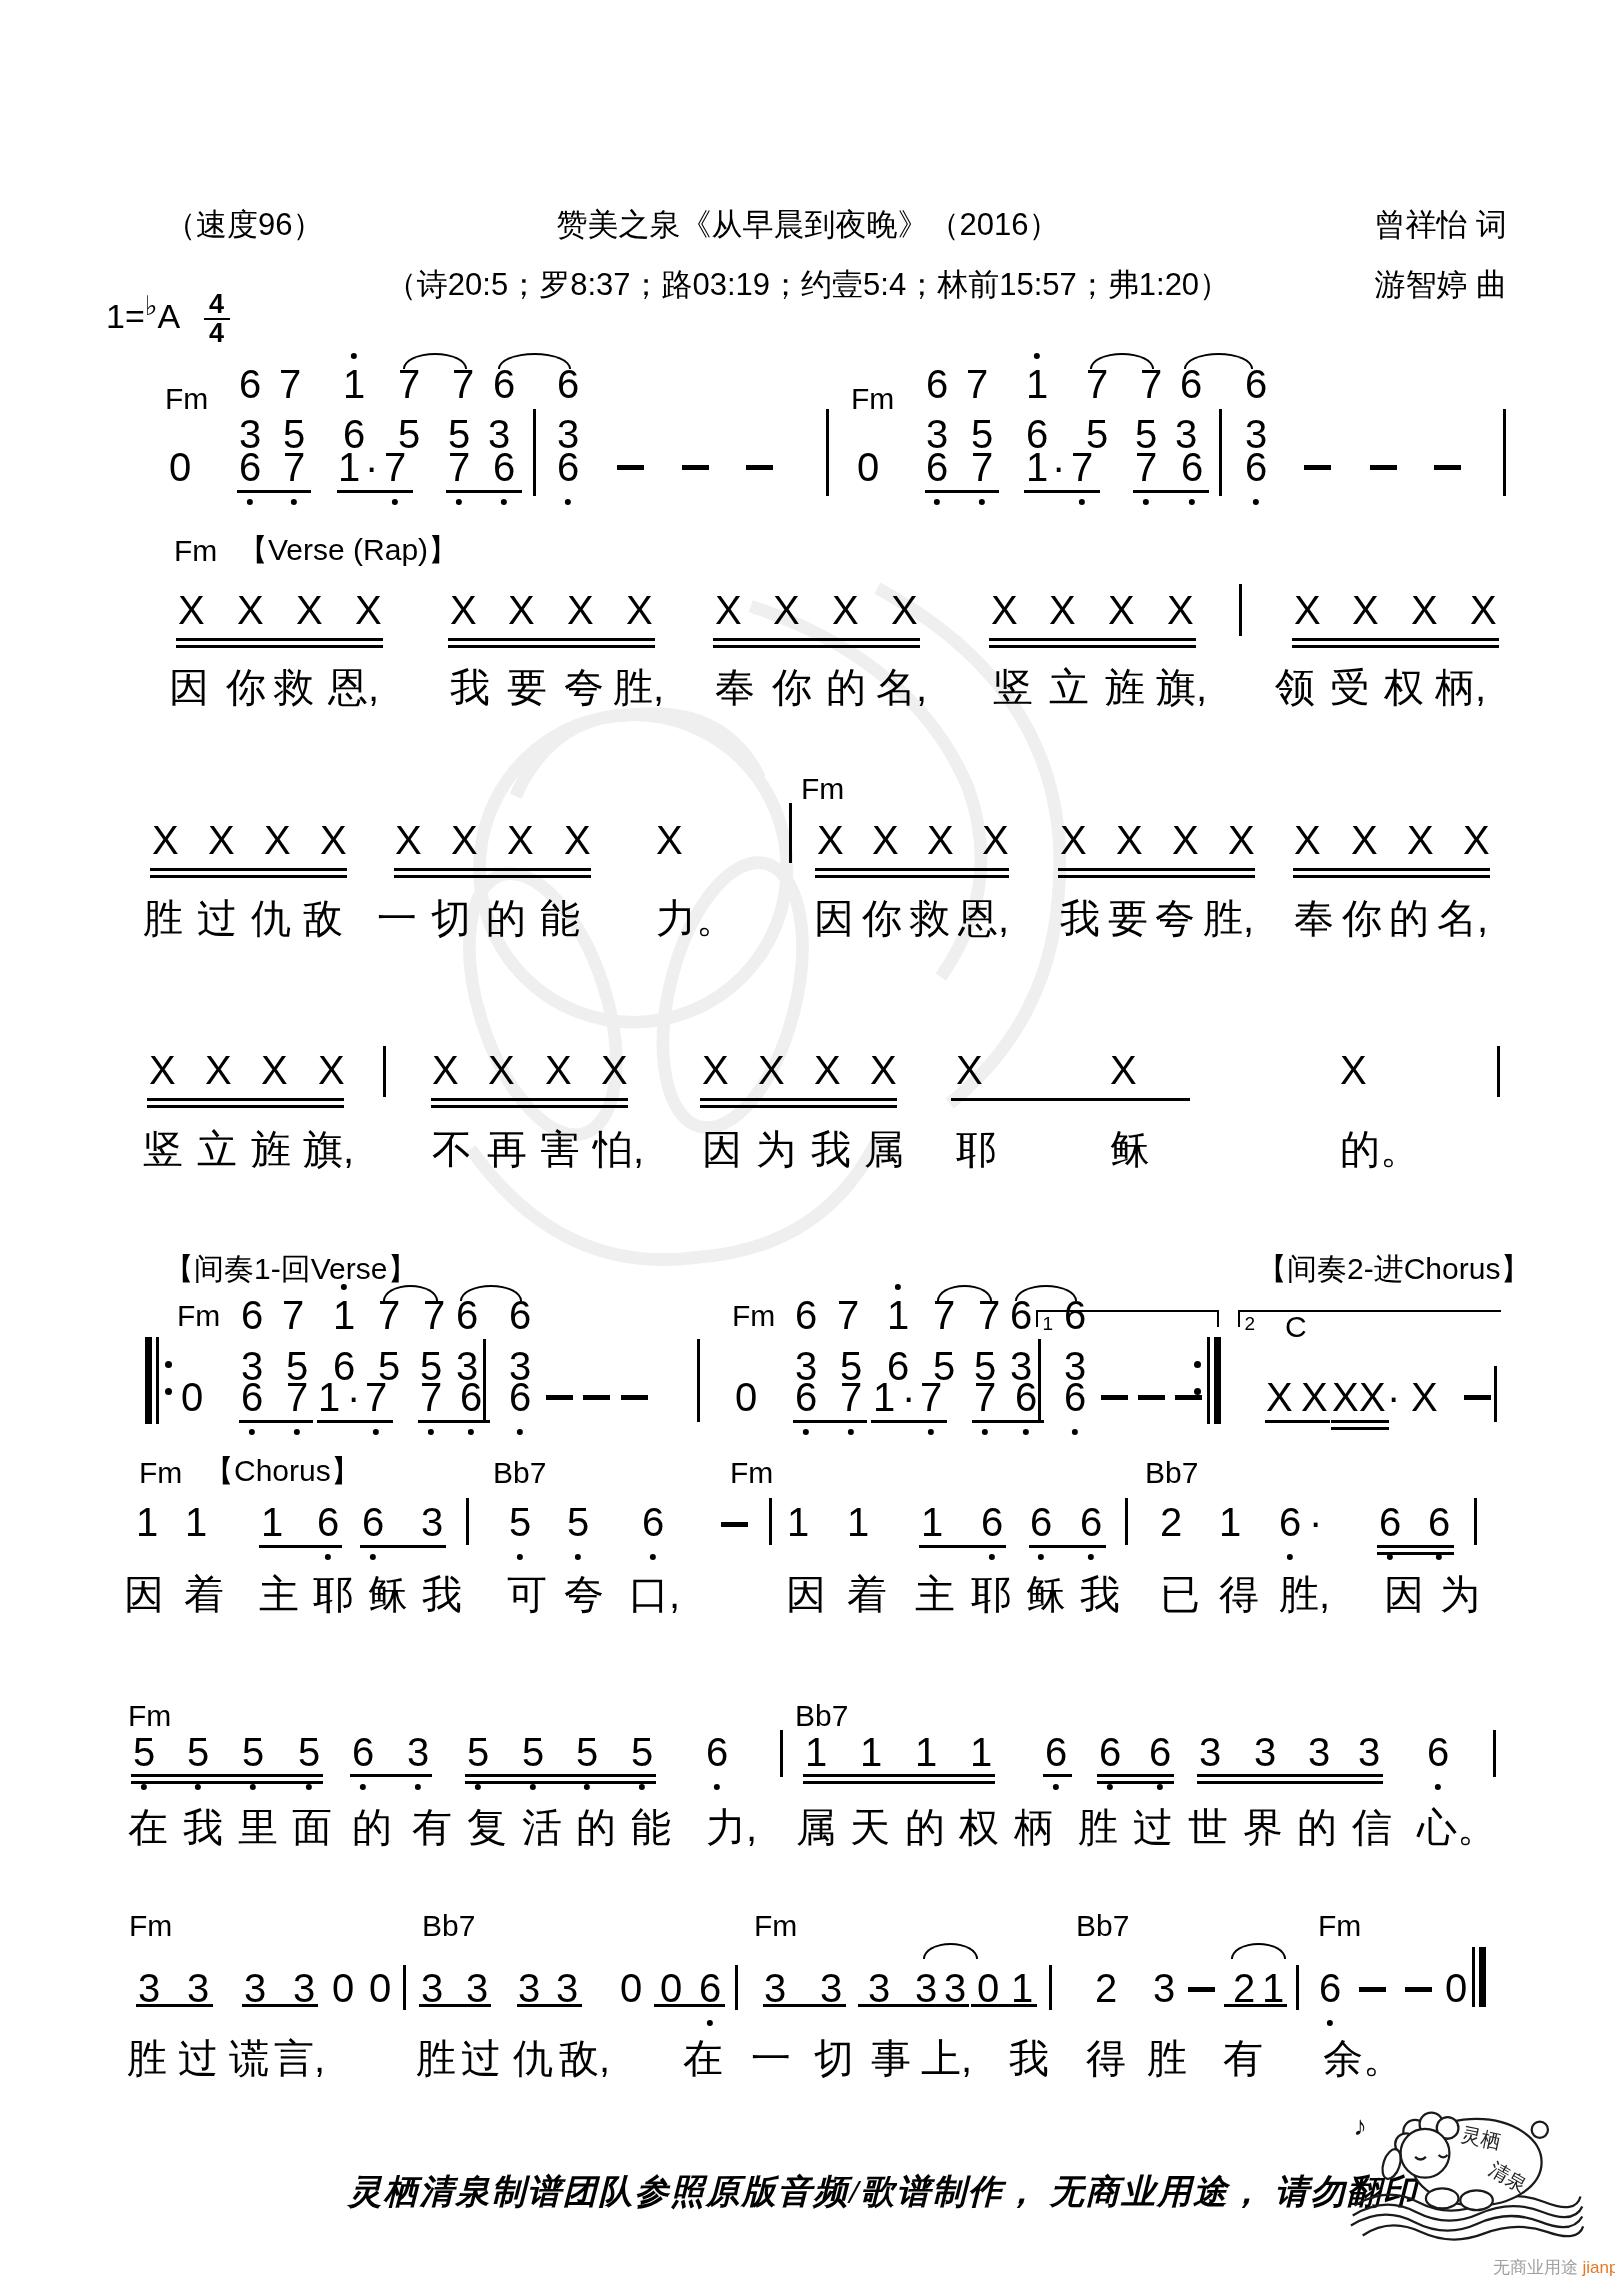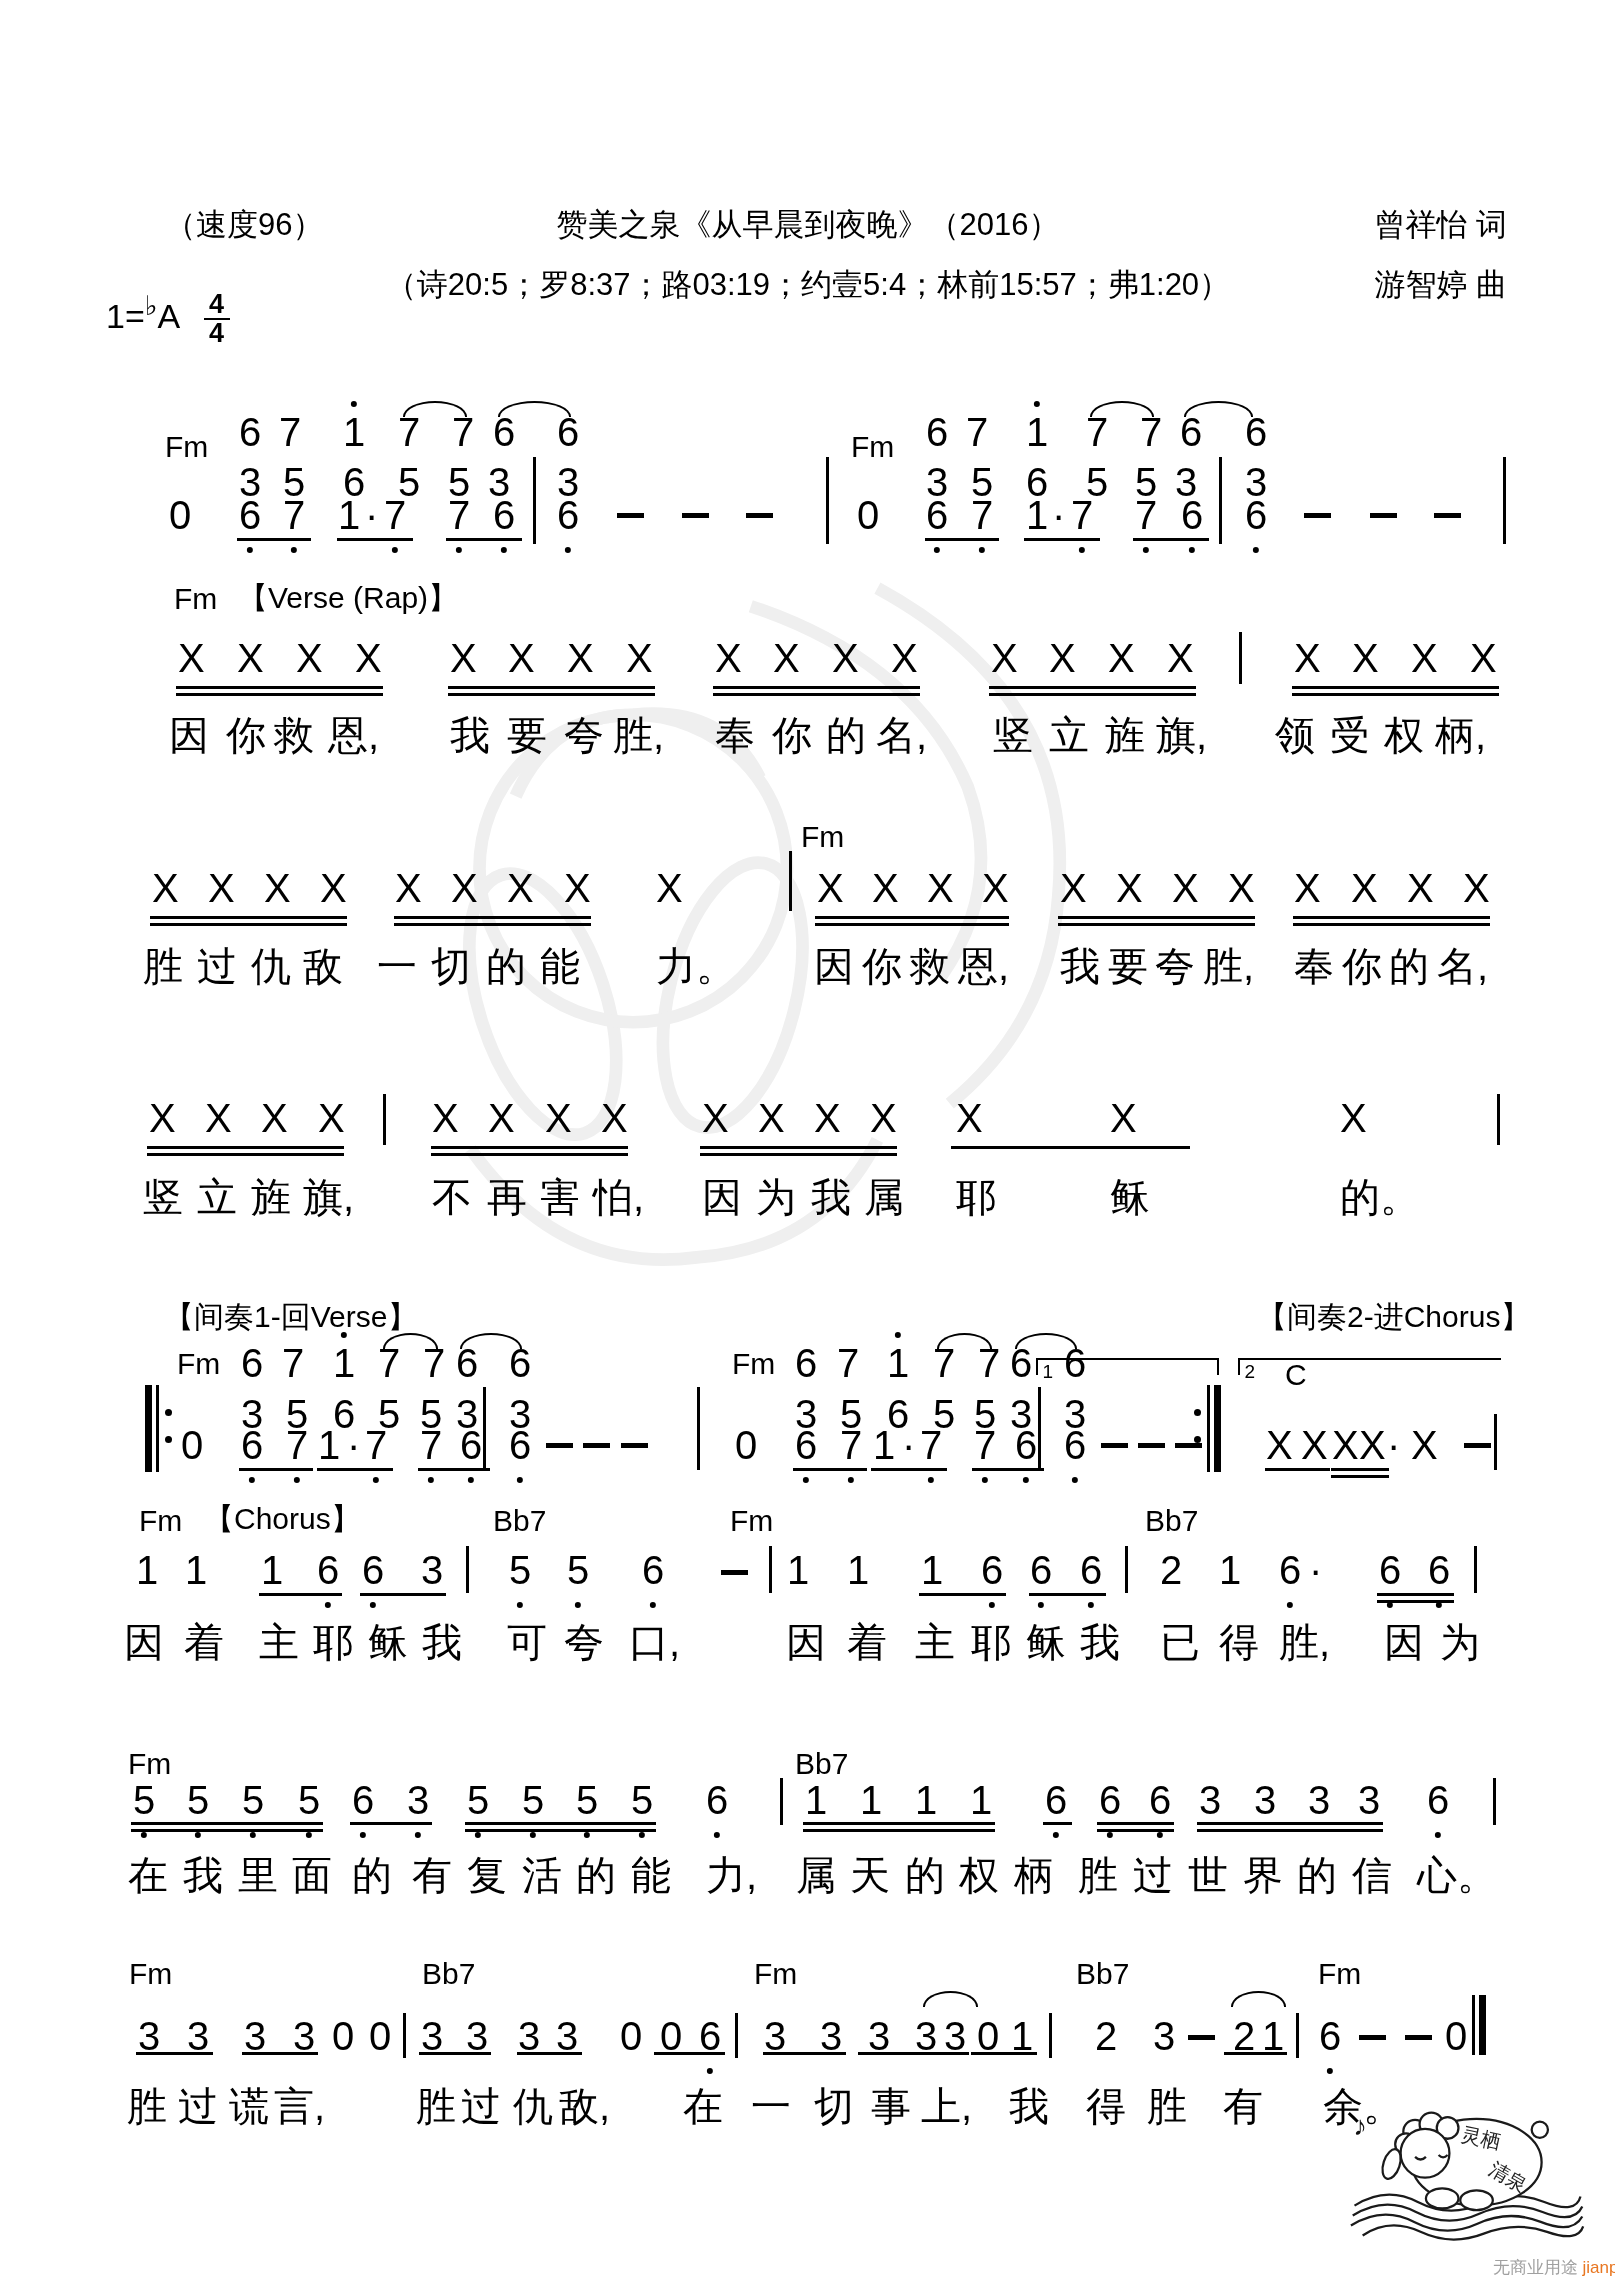--- a/index.html
+++ b/index.html
@@ -11,21 +11,21 @@
   .hrow{position:absolute;left:0;right:0;font-size:31px;}
   .tempo{position:absolute;left:165px;top:0;}
   .srcline{position:absolute;left:0;right:0;top:0;text-align:center;}
   .credit{position:absolute;right:109px;top:0;}
   .keyline{position:absolute;left:106px;top:291px;font-size:34px;}
   .keyline .flat{position:relative;top:-12.7px;font-size:27px;}
   .meter{display:inline-block;vertical-align:middle;margin-left:23.5px;text-align:center;}
   .meter i{display:block;font-style:normal;font-size:27px;font-weight:700;line-height:27px;padding:0 5.4px;}
   .meter i:first-child{border-bottom:2.7px solid #000;}
   
-  #score{position:absolute;left:0;top:0;width:1616px;height:1923px;margin-top:48px;}
+  #score{position:absolute;left:0;top:0;width:1616px;height:1923px;}
   #score div{position:absolute;}
   .nt{font-size:40px;line-height:1;white-space:nowrap;}
   .ly{font-size:40px;line-height:1;white-space:nowrap;}
   .chd{font-size:30px;line-height:1;white-space:nowrap;}
   .slab{font-size:30px;line-height:1;white-space:nowrap;}
   .db::after{content:"";position:absolute;left:50%;transform:translateX(-50%);
              bottom:-18px;width:6.3px;height:6.3px;border-radius:50%;background:#000;}
   .da::before{content:"";position:absolute;left:50%;transform:translateX(-50%);
               top:-11px;width:6.3px;height:6.3px;border-radius:50%;background:#000;}
   .beam{height:2.7px;background:#000;}
@@ -551,20 +551,21 @@
       <div class="ly" style="left: 814px; top: 2038px;">切</div>
       <div class="ly" style="left: 871px; top: 2038px;">事</div>
       <div class="ly" style="left: 921px; top: 2038px;">上,</div>
       <div class="ly" style="left: 1009px; top: 2038px;">我</div>
       <div class="ly" style="left: 1086px; top: 2038px;">得</div>
       <div class="ly" style="left: 1147px; top: 2038px;">胜</div>
       <div class="ly" style="left: 1223px; top: 2038px;">有</div>
       <div class="ly" style="left: 1323px; top: 2038px;">余。</div>
     </div>
 
+  <div class="footer">灵栖清泉制谱团队参照原版音频/歌谱制作， 无商业用途， 请勿翻印</div>
 
   <svg class="logo" width="235" height="154" viewBox="0 0 260 170">
     <g fill="none" stroke="#1a1a1a" stroke-width="2.5">
       <path d="M 5 120 q 35 -22 70 -4 t 70 2 t 70 -2 t 40 -6"></path>
       <path d="M 3 131 q 35 -22 70 -4 t 70 2 t 70 -2 t 44 -6"></path>
       <path d="M 1 142 q 35 -22 70 -4 t 70 2 t 70 -2 t 46 -6"></path>
       <path d="M 14 153 q 30 -20 64 -4 t 70 2 t 70 -2 t 40 -6"></path>
       <ellipse cx="140" cy="72" rx="72" ry="48" fill="#ffffff"></ellipse>
       <circle cx="210" cy="36" r="9" fill="#ffffff"></circle>
       <circle cx="72" cy="38" r="13" fill="#ffffff"></circle>

